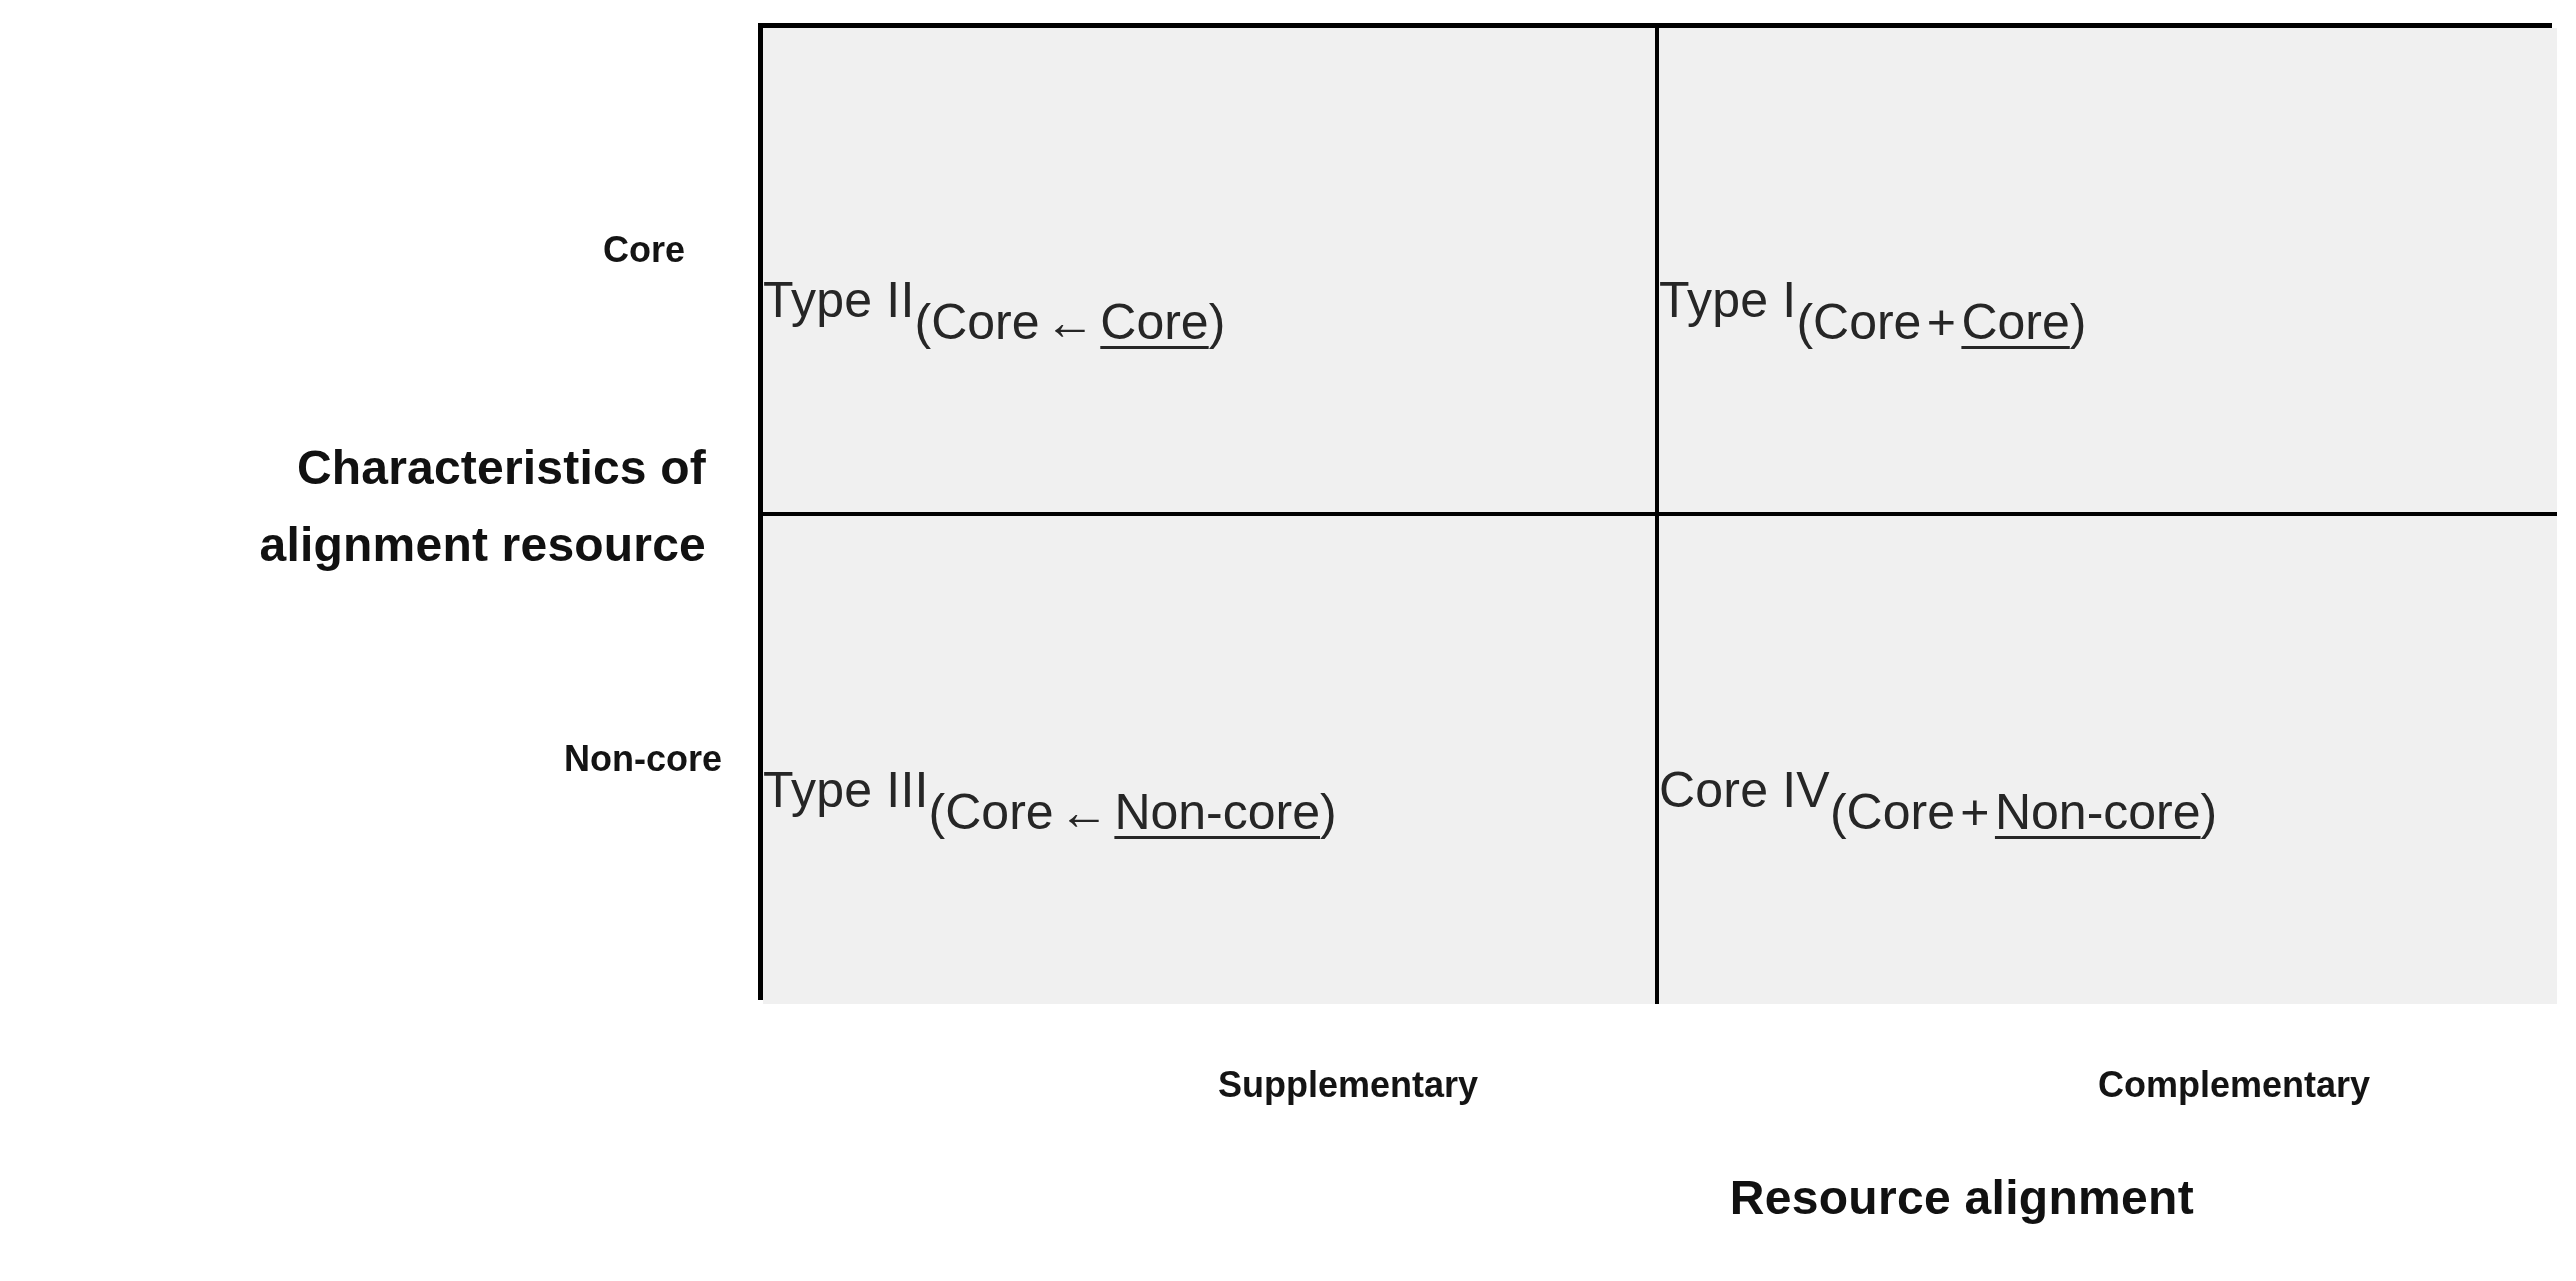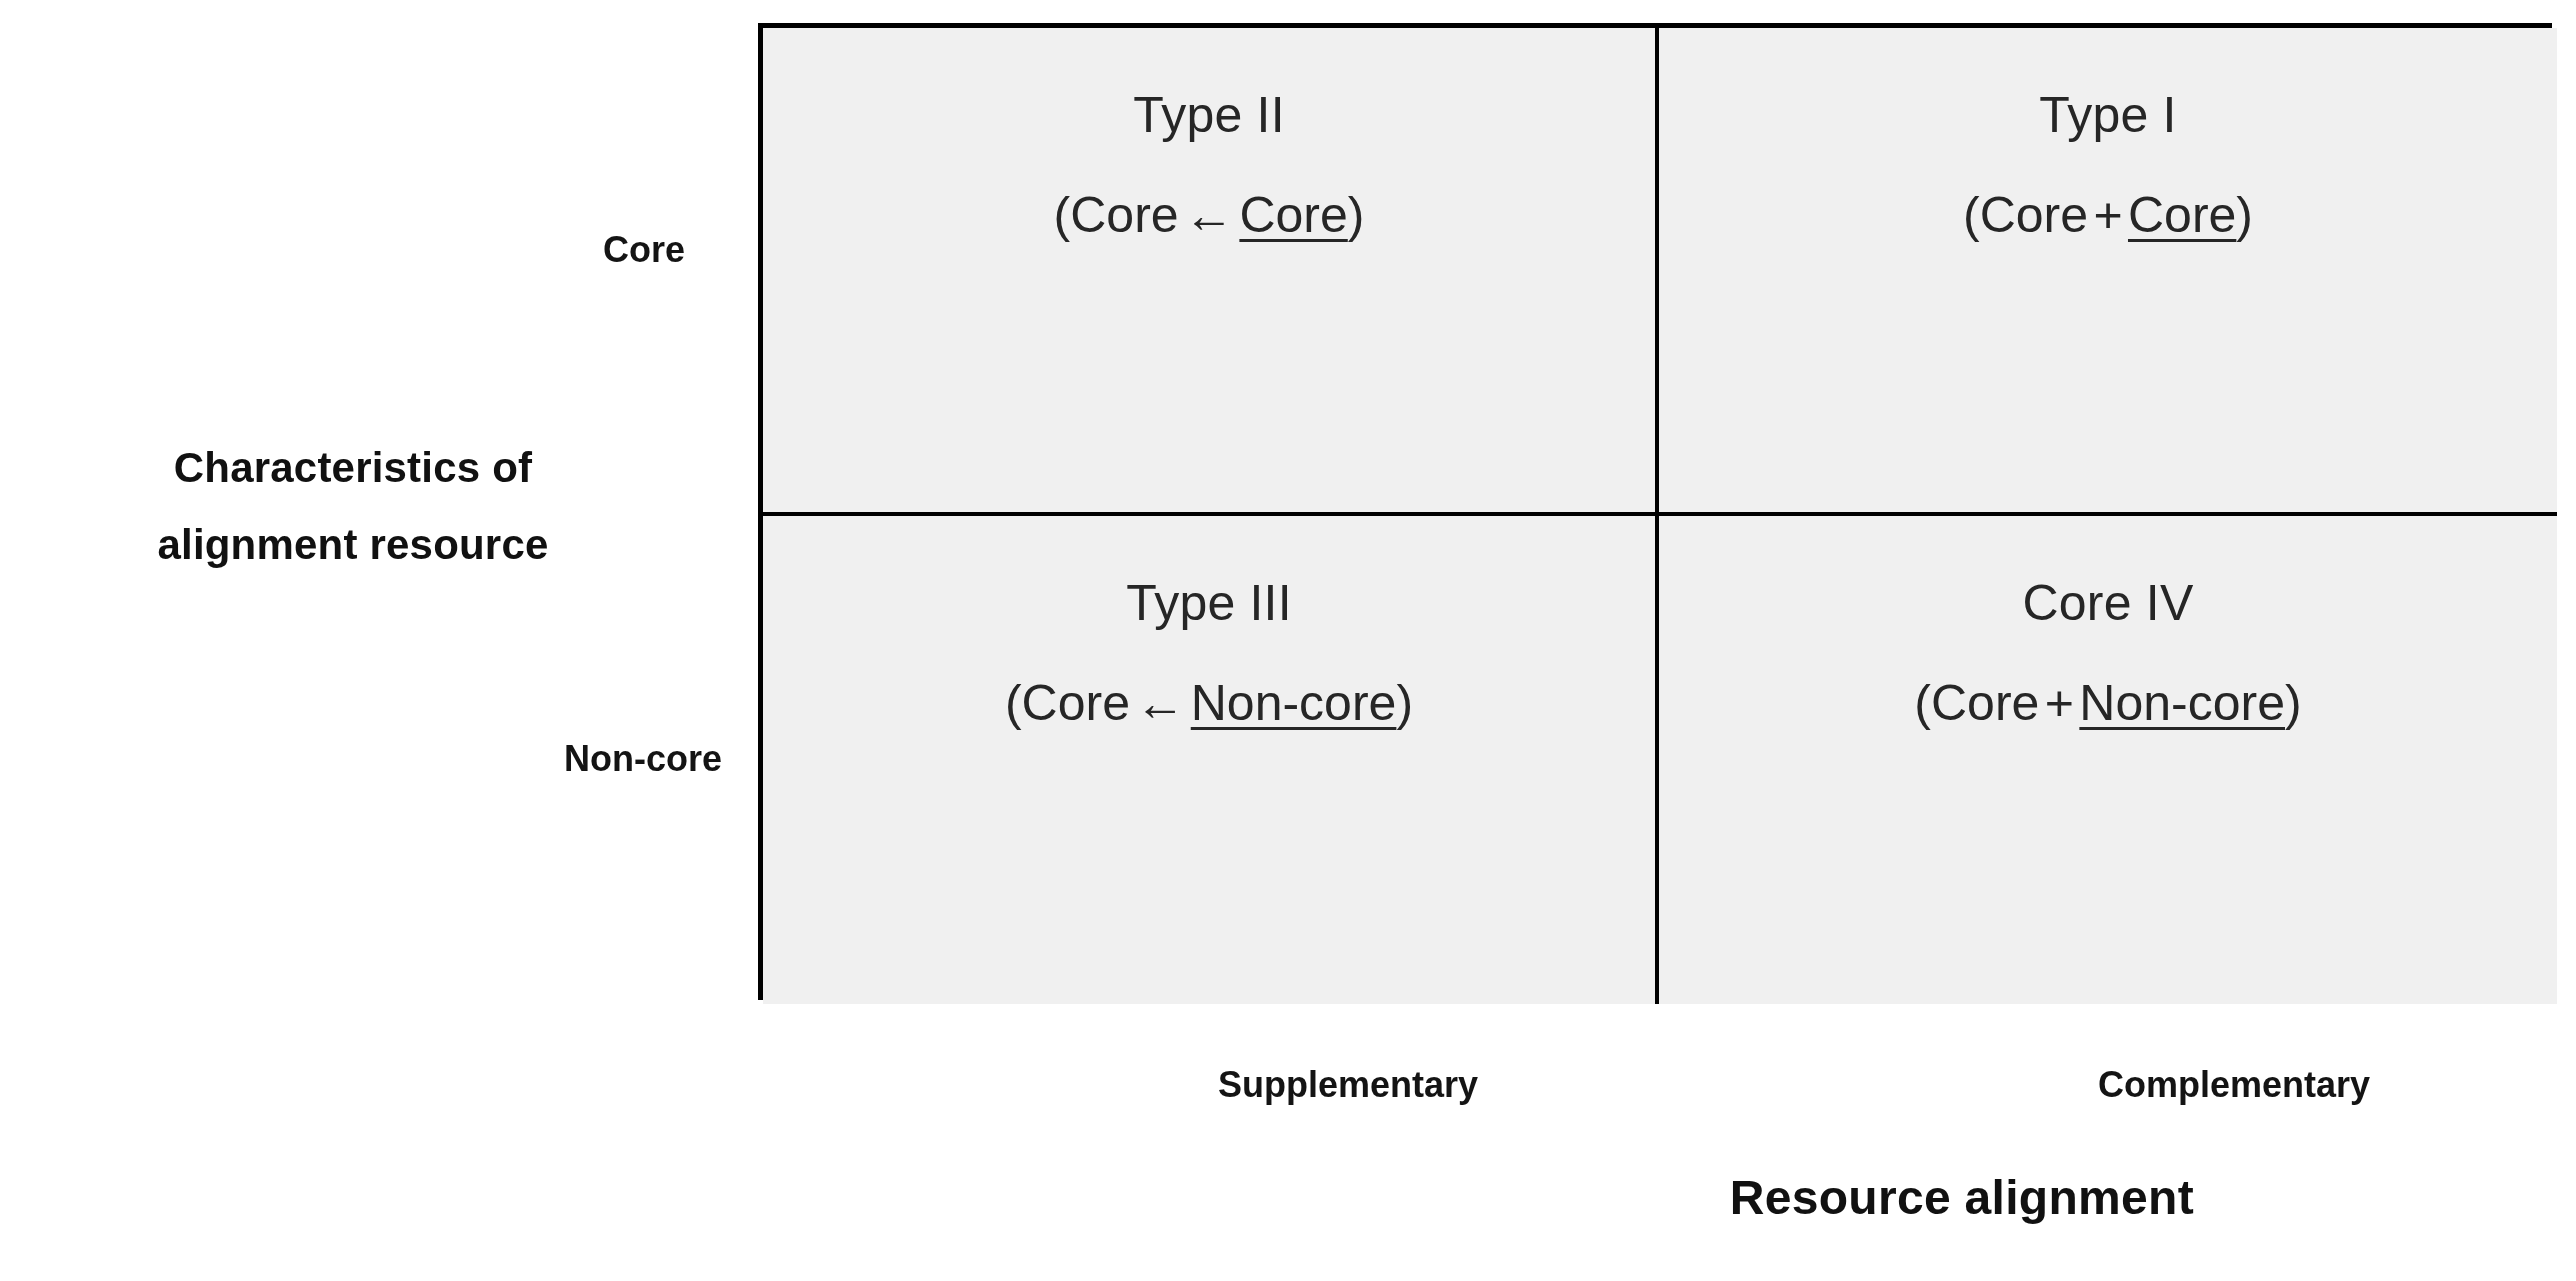--- a/index.html
+++ b/index.html
@@ -26,21 +26,20 @@
     display: grid;
     grid-template-columns: 896px 898px;
     grid-template-rows: 488px 488px;
     background: #f0f0f0;
     border: 5.4px solid #000000;
   }
   .cell {
     box-sizing: border-box;
     background: #f0f0f0;
     display: flex;
-    flex-direction: column;
     align-items: center;
     justify-content: flex-start;
     padding-top: 59px;
     position: relative;
     overflow: hidden;
   }
   .cell.col-left  { border-right: 4.5px solid #000000; }
   .cell.row-top   { border-bottom: 4.5px solid #000000; }
 
   .cell-title {
@@ -80,22 +79,22 @@
   }
   #y-tick-core      { left: 180px; top: 228px; width: 505px; }
   #y-tick-noncore   { left: 216px; top: 737px; width: 506px; }
 
   
   #y-axis-title {
     position: absolute;
     left: 0px;
     top: 429px;
     width: 706px;
-    text-align: center;
-    font-size: 42px;
+    text-align: right;
+    font-size: 48px;
     line-height: 77px;
     font-weight: 700;
     color: #111111;
     letter-spacing: 0.2px;
   }
   #y-axis-title .line { display: block; white-space: nowrap; }
 
   
   .x-tick {
     position: absolute;

